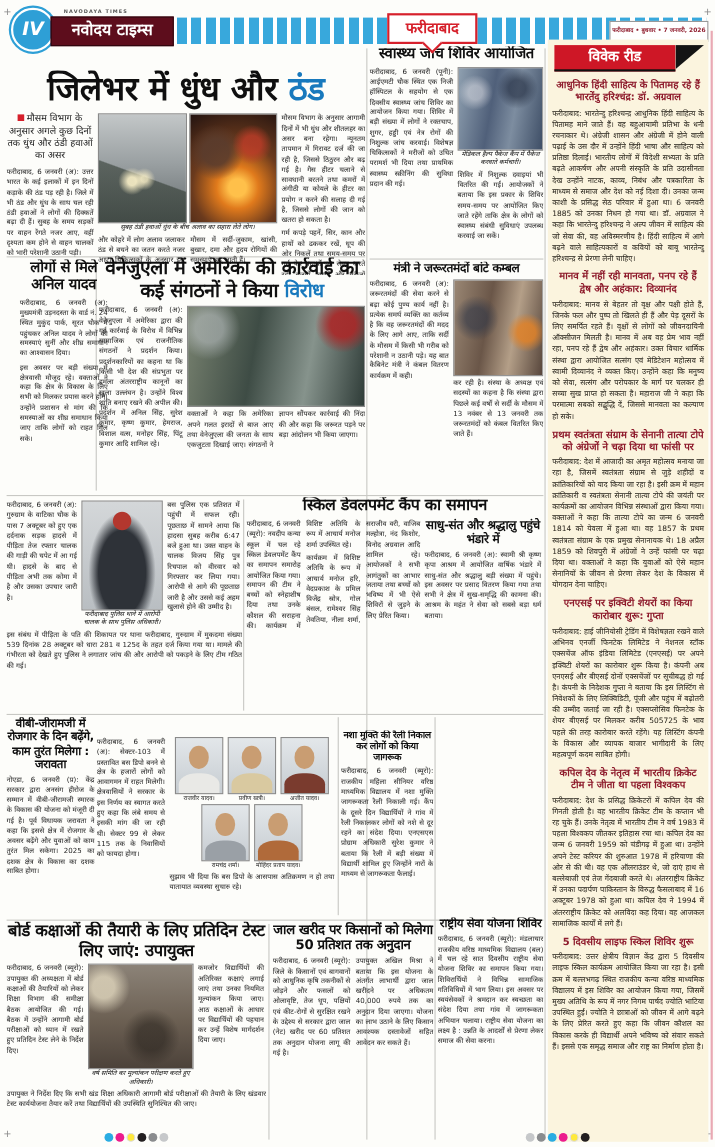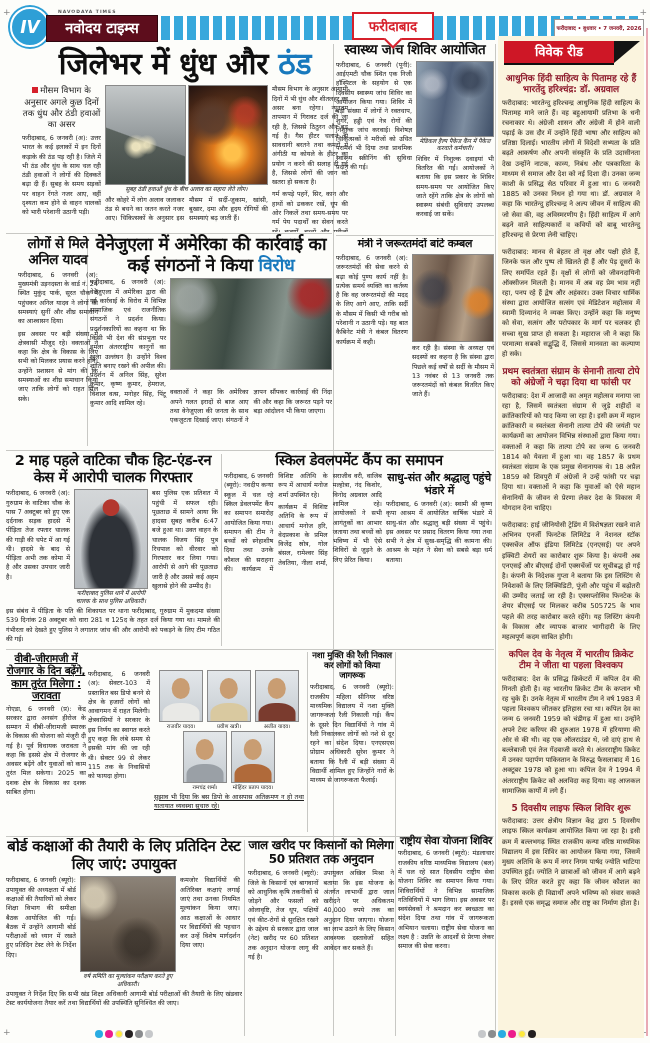--- a/index.html
+++ b/index.html
@@ -66,21 +66,21 @@
       radial-gradient(circle at 14% 22%,rgba(225,215,190,.8) 0 9%,transparent 22%),
       radial-gradient(circle at 60% 70%,rgba(35,30,25,.5) 0 14%,transparent 30%);}
   .pt{position:relative;overflow:hidden;border:1px solid #8a8a8a;box-sizing:border-box;
       background:linear-gradient(#e3e7ea,#c6ccd1);}
   .pt::before{content:"";position:absolute;left:50%;top:14%;width:44%;height:42%;
       transform:translateX(-50%);border-radius:50%;background:#c99d72;}
   .pt::after{content:"";position:absolute;left:50%;bottom:-8%;width:88%;height:44%;
       transform:translateX(-50%);border-radius:45% 45% 0 0;background:var(--shirt,#888);}
   .ptname{font-size:5.4px;text-align:center;line-height:1.2;margin-top:1px;}
   
-  #a-weather{left:6px;top:46px;width:326px;height:186px;margin-left:16px;}
+  #a-weather{left:6px;top:64px;width:326px;height:186px;}
   #a-weather .hl{font-size:30px;white-space:nowrap;}
   #w-grid{display:grid;grid-template-columns:79px 163px 76px;gap:4px;margin-top:4px;}
   .subhead{font-size:8.6px;font-weight:normal;line-height:1.3;text-align:center;margin-bottom:4px;}
   .bullet{display:inline-block;width:6px;height:6px;background:#d6202b;margin-right:2px;}
   
   #vivek{left:498px;top:36px;width:146px;height:1002px;background:#fbf4de;padding:5px 4px;box-sizing:border-box;}
   #vivek-banner{position:relative;height:22px;margin:0 26px 8px 2px;background:#ce1726;color:#fff;
       font-weight:bold;font-size:13px;text-align:center;line-height:22px;border-bottom:2px solid #111;}
   #vivek-banner::after{content:"";position:absolute;right:-26px;top:0;width:26px;height:22px;
       background:#141414;clip-path:polygon(0 0,100% 0,0 100%);}
@@ -92,27 +92,27 @@
   #a-anil .hl{font-size:13.5px;}
   #a-venezuela{left:90px;top:234px;width:242px;height:214px;}
   #a-venezuela .hl{font-size:17.5px;}
   #a-health{left:336px;top:42px;width:158px;height:192px;}
   #a-health .hl{font-size:13.5px;white-space:nowrap;}
   #a-minister{left:336px;top:238px;width:158px;height:210px;}
   #a-minister .hl{font-size:11px;white-space:nowrap;}
   #a-hitrun{left:6px;top:452px;width:214px;height:196px;}
   #a-hitrun .hl{font-size:14.5px;}
   #a-vibi{left:6px;top:652px;width:80px;height:184px;}
-  #a-vibi .hl{font-size:10.5px;text-decoration:underline;}
+  #a-vibi .hl{font-size:10.5px;}
   #a-skill{left:224px;top:452px;width:270px;height:196px;}
   #a-skill .hl{font-size:14.5px;}
   #sadhu .hl{font-size:11px;}
   #a-sector{left:88px;top:652px;width:218px;height:182px;}
   #a-sector .hl{font-size:13.5px;}
-  #a-nasha{left:310px;top:650px;width:84px;height:184px;}
+  #a-nasha{left:310px;top:664px;width:84px;height:184px;}
   #a-nasha .hl{font-size:8.6px;}
   #a-board{left:6px;top:838px;width:236px;height:200px;}
   #a-board .hl{font-size:15px;}
   #a-jaal{left:248px;top:838px;width:146px;height:200px;}
   #a-jaal .hl{font-size:12px;}
   #a-nss{left:398px;top:834px;width:96px;height:204px;}
   #a-nss .hl{font-size:10.5px;}
   .grid2{display:grid;gap:4px;margin-top:3px;}
   
   .dots{position:absolute;bottom:5px;display:flex;gap:2px;}
@@ -203,40 +203,39 @@
   </div>
 
   <div class="art" id="a-venezuela">
     <div class="hl"><span>वेनेजुएला में अमेरिका की कार्रवाई का कई संगठनों ने किया </span><span class="accent">विरोध</span></div>
     <div class="grid2" style="grid-template-columns:76px 162px;">
       <div class="body">फरीदाबाद, 6 जनवरी (अ): वेनेजुएला में अमेरिका द्वारा की गई कार्रवाई के विरोध में विभिन्न सामाजिक एवं राजनीतिक संगठनों ने प्रदर्शन किया। प्रदर्शनकारियों का कहना था कि किसी भी देश की संप्रभुता पर हमला अंतरराष्ट्रीय कानूनों का खुला उल्लंघन है। उन्होंने विश्व शांति बनाए रखने की अपील की। प्रदर्शन में अनिल सिंह, सुरेश कुमार, कृष्ण कुमार, हेमराज, विशाल वत्स, मनोहर सिंह, पिंटू कुमार आदि शामिल रहे।</div>
       <div>
         <div class="photo ph-protest" style="width:162px;height:92px;">
             <i></i>
           </div>
-        <div class="body cols2" style="height:66px;margin-top:18px;">वक्ताओं ने कहा कि अमेरिका अपने गलत इरादों से बाज आए तथा वेनेजुएला की जनता के साथ एकजुटता दिखाई जाए। संगठनों ने ज्ञापन सौंपकर कार्रवाई की निंदा की और कहा कि जरूरत पड़ने पर बड़ा आंदोलन भी किया जाएगा।</div>
+        <div class="body cols2" style="height:66px;margin-top:2px;">वक्ताओं ने कहा कि अमेरिका अपने गलत इरादों से बाज आए तथा वेनेजुएला की जनता के साथ एकजुटता दिखाई जाए। संगठनों ने ज्ञापन सौंपकर कार्रवाई की निंदा की और कहा कि जरूरत पड़ने पर बड़ा आंदोलन भी किया जाएगा।</div>
       </div>
     </div>
   </div>
 
   <div class="art" id="a-minister">
     <div class="hl">मंत्री ने जरूरतमंदों बांटे कम्बल</div>
     <div class="grid2" style="grid-template-columns:72px 82px;">
       <div class="body">फरीदाबाद, 6 जनवरी (अ): जरूरतमंदों की सेवा करने से बढ़ा कोई पुण्य कार्य नहीं है। प्रत्येक समर्थ व्यक्ति का कर्तव्य है कि वह जरूरतमंदों की मदद के लिए आगे आए, ताकि सर्दी के मौसम में किसी भी गरीब को परेशानी न उठानी पड़े। यह बात कैबिनेट मंत्री ने कंबल वितरण कार्यक्रम में कही।</div>
       <div>
         <div class="photo ph-blanket" style="width:82px;height:88px;">
             <i></i>
           </div>
         <div class="body" style="margin-top:2px;">कर रही है। संस्था के अध्यक्ष एवं सदस्यों का कहना है कि संस्था द्वारा पिछले कई वर्षों से सर्दी के मौसम में 13 नवंबर से 13 जनवरी तक जरूरतमंदों को कंबल वितरित किए जाते हैं।</div>
       </div>
     </div>
   </div>
 
   <div class="art" id="a-hitrun">
-    <div class="hl">2 माह पहले वाटिका चौक हिट-एंड-रन केस में आरोपी चालक गिरफ्तार</div>
     <div class="grid2" style="grid-template-columns:64px 74px 66px;">
       <div class="body">फरीदाबाद, 6 जनवरी (अ): गुरुग्राम के वाटिका चौक के पास 7 अक्टूबर को हुए एक दर्दनाक सड़क हादसे में पीड़िता तेज रफ्तार चालक की गाड़ी की चपेट में आ गई थी। हादसे के बाद से पीड़िता अभी तक कोमा में है और उसका उपचार जारी है।</div>
       <div>
         <div class="photo ph-driver" style="width:74px;height:100px;">
             <i></i>
           </div>
         <div class="cap">फरीदाबाद पुलिस थाने में आरोपी चालक के साथ पुलिस अधिकारी।</div>
       </div>
       <div class="body">बस पुलिस एक प्रतिशत में पहुंची में सफल रही। पूछताछ में सामने आया कि हादसा सुबह करीब 6:47 बजे हुआ था। उक्त वाहन के चालक विजय सिंह पुत्र रिचपाल को वीरवार को गिरफ्तार कर लिया गया। आरोपी से आगे की पूछताछ जारी है और उससे कई अहम खुलासे होने की उम्मीद है।</div>
     </div>
@@ -285,21 +284,21 @@
         <div style="display:flex;gap:4px;justify-content:center;margin-top:2px;">
           <div>
               <div class="pt" style="--shirt:#9aa0a6;width:44px;height:52px;"></div>
               <div class="ptname">रामचंद्र शर्मा।</div>
             </div>
           <div>
               <div class="pt" style="--shirt:#b06a3a;width:44px;height:52px;"></div>
               <div class="ptname">मोहिंदर प्रताप यादव।</div>
             </div>
         </div>
-        <div class="body" style="margin-top:2px;text-decoration:underline;">सुझाव भी दिया कि बस डिपो के आसपास अतिक्रमण न हो तथा यातायात व्यवस्था सुचारु रहे।</div>
+        <div class="body" style="margin-top:2px;">सुझाव भी दिया कि बस डिपो के आसपास अतिक्रमण न हो तथा यातायात व्यवस्था सुचारु रहे।</div>
       </div>
     </div>
   </div>
 
   <div class="art" id="a-nasha">
     <div class="hl">नशा मुक्ति की रैली निकाल कर लोगों को किया जागरूक</div>
     <div class="body" style="margin-top:3px;">फरीदाबाद, 6 जनवरी (ब्यूरो): राजकीय महिला सीनियर वरिष्ठ माध्यमिक विद्यालय में नशा मुक्ति जागरूकता रैली निकाली गई। कैंप के दूसरे दिन विद्यार्थियों ने गांव में रैली निकालकर लोगों को नशे से दूर रहने का संदेश दिया। एनएसएस प्रोग्राम अधिकारी सुरेश कुमार ने बताया कि रैली में बड़ी संख्या में विद्यार्थी शामिल हुए जिन्होंने नारों के माध्यम से जागरूकता फैलाई।</div>
   </div>
 
   <div class="art" id="a-board">
@@ -330,27 +329,29 @@
     <div class="body" style="margin-top:3px;">फरीदाबाद, 6 जनवरी (ब्यूरो): मंडलाचार राजकीय वरिष्ठ माध्यमिक विद्यालय (बल) में चल रहे सात दिवसीय राष्ट्रीय सेवा योजना शिविर का समापन किया गया। शिविरार्थियों ने विभिन्न सामाजिक गतिविधियों में भाग लिया। इस अवसर पर स्वयंसेवकों ने श्रमदान कर स्वच्छता का संदेश दिया तथा गांव में जागरूकता अभियान चलाया। राष्ट्रीय सेवा योजना का लक्ष्य है : उन्नति के आदर्शों से प्रेरणा लेकर समाज की सेवा करना।</div>
   </div>
 
   <div class="art" id="vivek">
     <div id="vivek-banner">विवेक रीड</div>
     <div class="vitem">
       <div class="vt">आधुनिक हिंदी साहित्य के पितामह रहे हैं भारतेंदु हरिश्चंद्र: डॉ. अग्रवाल</div>
       <div class="vb">फरीदाबाद: भारतेन्दु हरिश्चन्द्र आधुनिक हिंदी साहित्य के पितामह माने जाते हैं। वह बहुआयामी प्रतिभा के धनी रचनाकार थे। अंग्रेजी शासन और अंग्रेजी में होने वाली पढ़ाई के उस दौर में उन्होंने हिंदी भाषा और साहित्य को प्रतिष्ठा दिलाई। भारतीय लोगों में विदेशी सभ्यता के प्रति बढ़ते आकर्षण और अपनी संस्कृति के प्रति उदासीनता देख उन्होंने नाटक, काव्य, निबंध और पत्रकारिता के माध्यम से समाज और देश को नई दिशा दी। उनका जन्म काशी के प्रसिद्ध सेठ परिवार में हुआ था। 6 जनवरी 1885 को उनका निधन हो गया था। डॉ. अग्रवाल ने कहा कि भारतेन्दु हरिश्चन्द्र ने अल्प जीवन में साहित्य की जो सेवा की, वह अविस्मरणीय है। हिंदी साहित्य में आगे बढ़ने वाले साहित्यकारों व कवियों को बाबू भारतेन्दु हरिश्चन्द्र से प्रेरणा लेनी चाहिए।</div>
     </div>
     <div class="vitem">
+      <div class="vt">मानव में नहीं रही मानवता, पनप रहे हैं द्वेष और अहंकार: दिव्यानंद</div>
       <div class="vb">फरीदाबाद: मानव से बेहतर तो वृक्ष और पक्षी होते हैं, जिनके फल और पुष्प तो खिलते ही हैं और पेड़ दूसरों के लिए समर्पित रहते हैं। वृक्षों से लोगों को जीवनदायिनी ऑक्सीजन मिलती है। मानव में अब वह प्रेम भाव नहीं रहा, पनप रहे हैं द्वेष और अहंकार। उक्त विचार धार्मिक संस्था द्वारा आयोजित सत्संग एवं मेडिटेशन महोत्सव में स्वामी दिव्यानंद ने व्यक्त किए। उन्होंने कहा कि मनुष्य को सेवा, सत्संग और परोपकार के मार्ग पर चलकर ही सच्चा सुख प्राप्त हो सकता है। महाराज जी ने कहा कि परमात्मा सबको सद्बुद्धि दें, जिससे मानवता का कल्याण हो सके।</div>
     </div>
     <div class="vitem">
       <div class="vt">प्रथम स्वतंत्रता संग्राम के सेनानी तात्या टोपे को अंग्रेजों ने चढ़ा दिया था फांसी पर</div>
       <div class="vb">फरीदाबाद: देश में आजादी का अमृत महोत्सव मनाया जा रहा है, जिसमें स्वतंत्रता संग्राम से जुड़े शहीदों व क्रांतिकारियों को याद किया जा रहा है। इसी क्रम में महान क्रांतिकारी व स्वतंत्रता सेनानी तात्या टोपे की जयंती पर कार्यक्रमों का आयोजन विभिन्न संस्थाओं द्वारा किया गया। वक्ताओं ने कहा कि तात्या टोपे का जन्म 6 जनवरी 1814 को येवला में हुआ था। वह 1857 के प्रथम स्वतंत्रता संग्राम के एक प्रमुख सेनानायक थे। 18 अप्रैल 1859 को शिवपुरी में अंग्रेजों ने उन्हें फांसी पर चढ़ा दिया था। वक्ताओं ने कहा कि युवाओं को ऐसे महान सेनानियों के जीवन से प्रेरणा लेकर देश के विकास में योगदान देना चाहिए।</div>
     </div>
     <div class="vitem">
+      <div class="vt">एनएसई पर इक्विटी शेयरों का किया कारोबार शुरू: गुप्ता</div>
       <div class="vb">फरीदाबाद: हाई जीनियोसी ट्रेडिंग में विशेषज्ञता रखने वाले अभिनव एनर्जी फिनटेक लिमिटेड ने नेशनल स्टॉक एक्सचेंज ऑफ इंडिया लिमिटेड (एनएसई) पर अपने इक्विटी शेयरों का कारोबार शुरू किया है। कंपनी अब एनएसई और बीएसई दोनों एक्सचेंजों पर सूचीबद्ध हो गई है। कंपनी के निदेशक गुप्ता ने बताया कि इस लिस्टिंग से निवेशकों के लिए लिक्विडिटी, पूंजी और पहुंच में बढ़ोतरी की उम्मीद जताई जा रही है। एक्सप्लोसिव फिनटेक के शेयर बीएसई पर मिलकर करीब 505725 के भाव पहले की तरह कारोबार करते रहेंगे। यह लिस्टिंग कंपनी के विकास और व्यापक बाजार भागीदारी के लिए महत्वपूर्ण कदम साबित होगी।</div>
     </div>
     <div class="vitem">
       <div class="vt">कपिल देव के नेतृत्व में भारतीय क्रिकेट टीम ने जीता था पहला विश्वकप</div>
       <div class="vb">फरीदाबाद: देश के प्रसिद्ध क्रिकेटरों में कपिल देव की गिनती होती है। वह भारतीय क्रिकेट टीम के कप्तान भी रह चुके हैं। उनके नेतृत्व में भारतीय टीम ने वर्ष 1983 में पहला विश्वकप जीतकर इतिहास रचा था। कपिल देव का जन्म 6 जनवरी 1959 को चंडीगढ़ में हुआ था। उन्होंने अपने टेस्ट करियर की शुरुआत 1978 में हरियाणा की ओर से की थी। वह एक ऑलराउंडर थे, जो दाएं हाथ से बल्लेबाजी एवं तेज गेंदबाजी करते थे। अंतरराष्ट्रीय क्रिकेट में उनका पदार्पण पाकिस्तान के विरुद्ध फैसलाबाद में 16 अक्टूबर 1978 को हुआ था। कपिल देव ने 1994 में अंतरराष्ट्रीय क्रिकेट को अलविदा कह दिया। वह आजकल सामाजिक कार्यों में लगे हैं।</div>
     </div>
     <div class="vitem">
       <div class="vt">5 दिवसीय लाइफ स्किल शिविर शुरू</div>
       <div class="vb">फरीदाबाद: उत्तर क्षेत्रीय विज्ञान केंद्र द्वारा 5 दिवसीय लाइफ स्किल कार्यक्रम आयोजित किया जा रहा है। इसी क्रम में बल्लभगढ़ स्थित राजकीय कन्या वरिष्ठ माध्यमिक विद्यालय में इस शिविर का आयोजन किया गया, जिसमें मुख्य अतिथि के रूप में नगर निगम पार्षद ज्योति भाटिया उपस्थित हुईं। ज्योति ने छात्राओं को जीवन में आगे बढ़ने के लिए प्रेरित करते हुए कहा कि जीवन कौशल का विकास करके ही विद्यार्थी अपने भविष्य को संवार सकते हैं। इससे एक समृद्ध समाज और राष्ट्र का निर्माण होता है।</div>
     </div>

